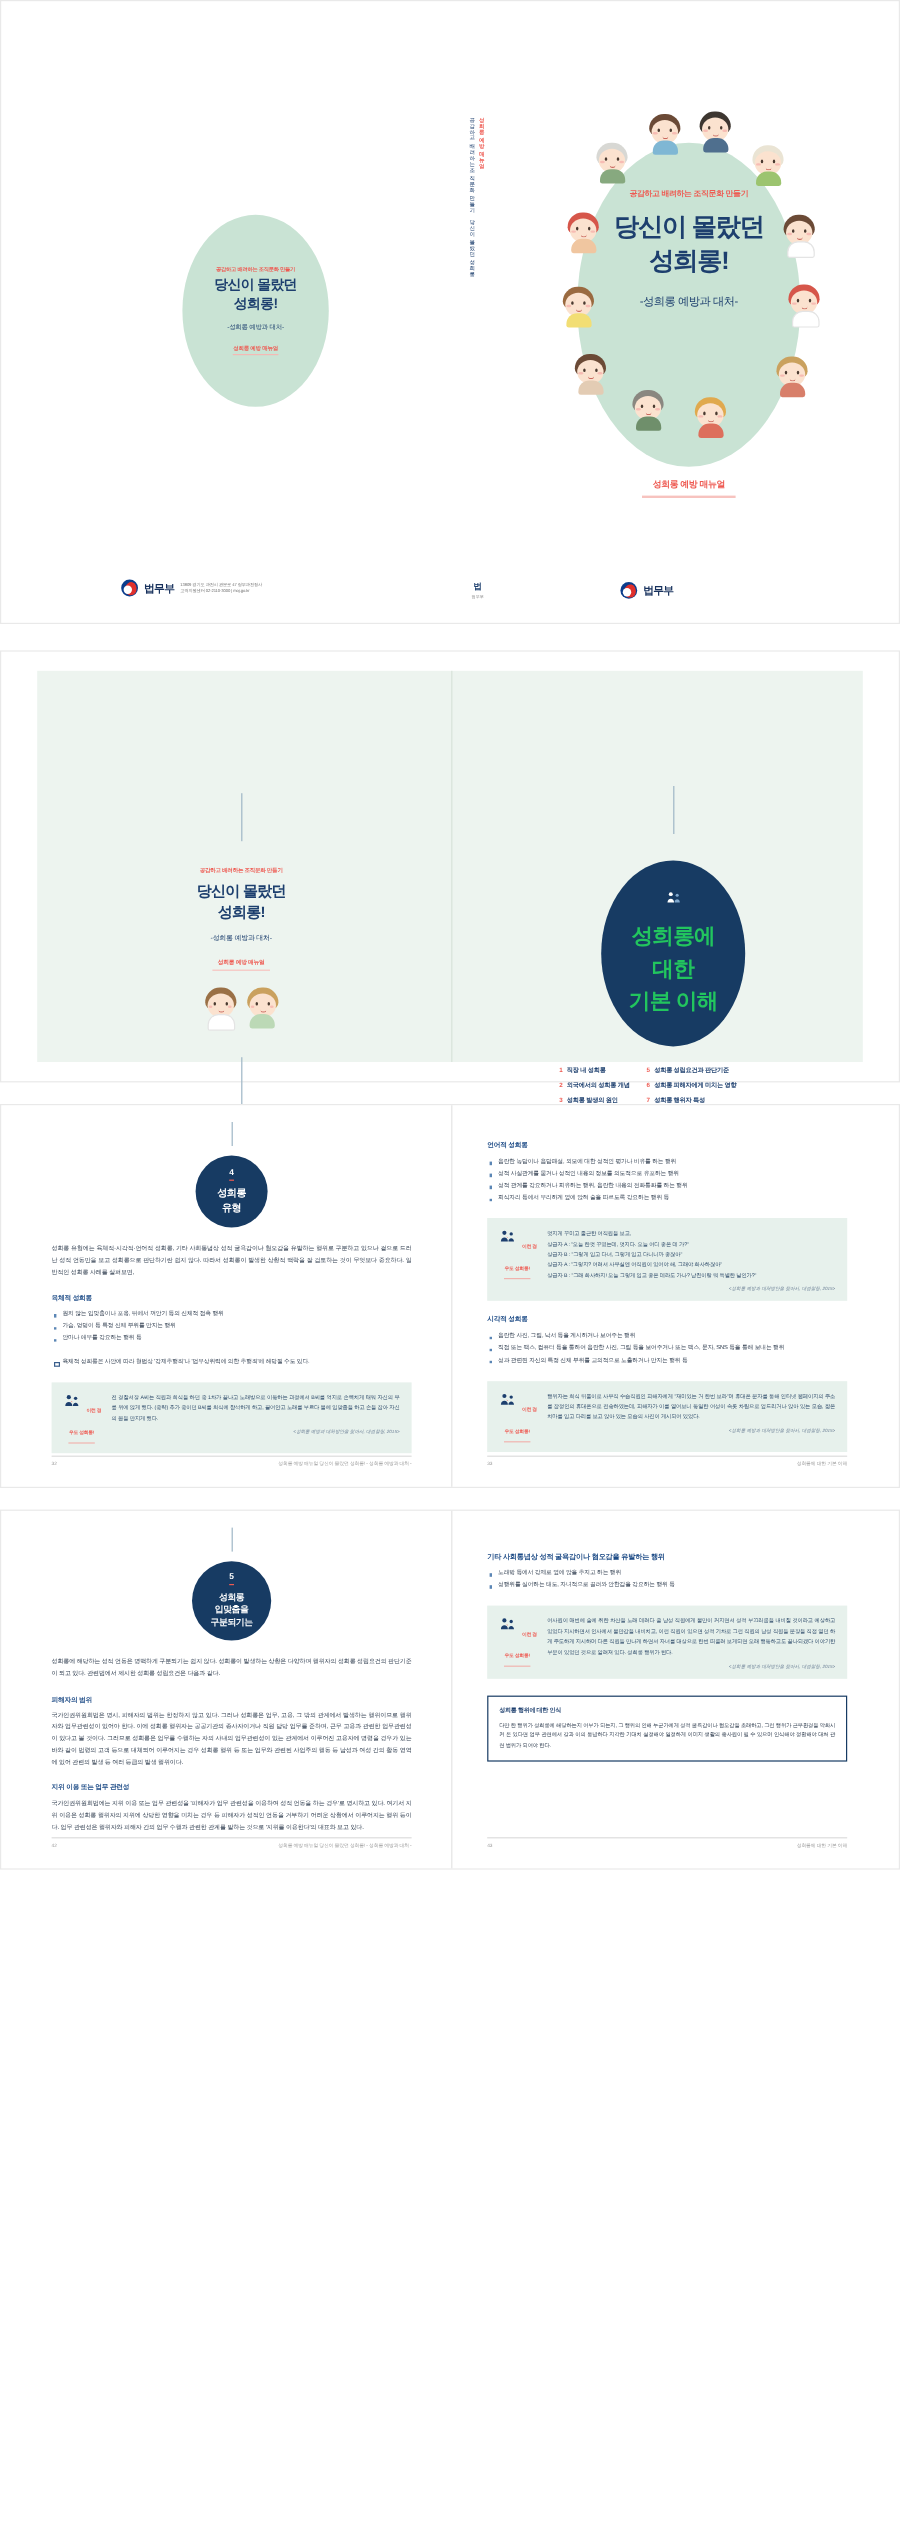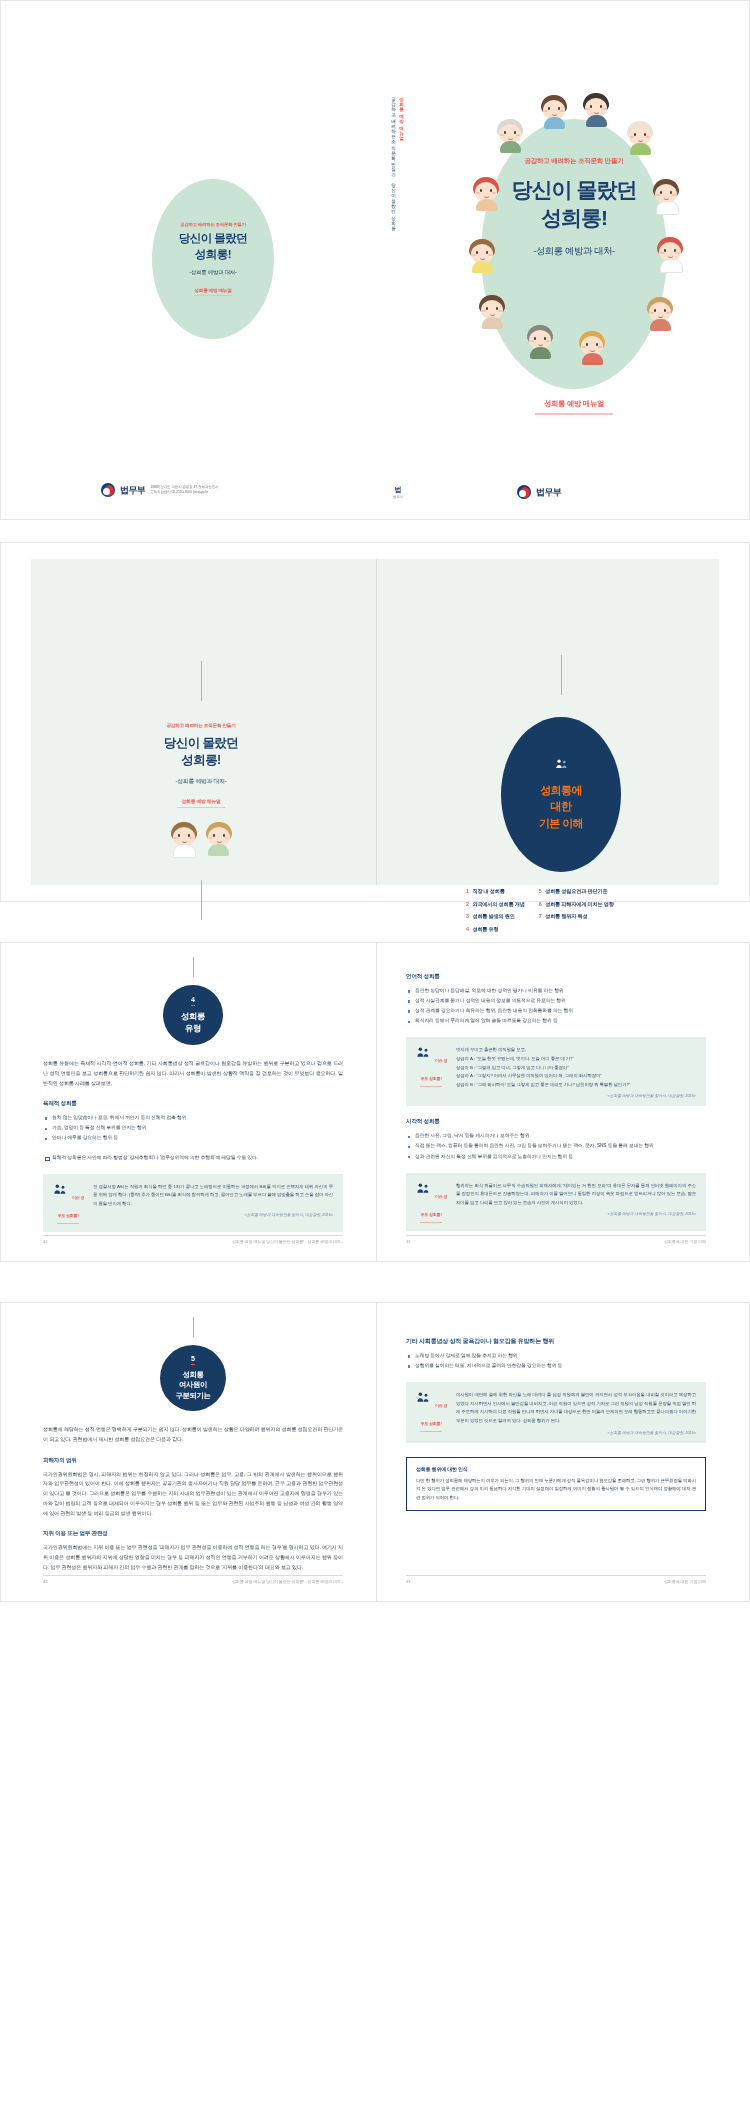--- a/index.html
+++ b/index.html
@@ -121,33 +121,33 @@
   .tl-badge i{display:block;width:48px;height:1.2px;background:#f7c3bf;margin:3px auto 0;}
   .tl-faces{margin-top:14px;display:flex;justify-content:center;gap:5px;height:36px;position:relative;}
 
   .toc-right{position:absolute;left:455px;top:112px;width:210px;}
   .toc-oval{
     width:120px;height:155px;border-radius:50%;background:#173b63;margin:0 auto;
     display:flex;flex-direction:column;align-items:center;justify-content:center;
   }
   .toc-oval-icon{margin-bottom:5px;}
   .toc-oval-title{
-    color:#f97316;font-size:11px;font-weight:700;line-height:1.5;
+    color:#22c55e;font-size:18px;font-weight:700;line-height:1.5;
     letter-spacing:-.6px;text-align:center;
   }
   .toc-list{display:flex;gap:14px;margin-top:16px;padding-left:10px;}
   .toc-col{display:flex;flex-direction:column;gap:5.5px;}
   .toc-item{display:flex;gap:3.5px;align-items:baseline;white-space:nowrap;}
   .toc-num{font-size:5.2px;font-weight:700;color:#ee5a52;}
   .toc-label{font-size:5.2px;font-weight:700;color:#1d3f6e;letter-spacing:-.2px;}
 
   
   .spread-content{
     position:relative;width:750px;height:300px;background:#fff;
-    border:1px solid #e9e9e9;box-sizing:border-box;margin-top:40px;
+    border:1px solid #e9e9e9;box-sizing:border-box;margin-top:18px;
   }
   .sc-divider{position:absolute;left:375px;top:0;bottom:0;width:1px;background:#e4e4e4;}
   .col-left{position:absolute;left:42px;top:0;width:300px;height:100%;}
   .col-right{position:absolute;left:405px;top:0;width:300px;height:100%;}
 
   .chap-head{text-align:center;padding-top:14px;}
   .chap-rule{width:1px;height:20px;background:#9fb6c6;margin:0 auto 8px;}
   .chap-circle{
     width:60px;height:60px;border-radius:50%;background:#173b63;margin:0 auto;
     display:flex;flex-direction:column;align-items:center;justify-content:center;
@@ -635,21 +635,21 @@
   <section class="spread-content" style="height:300px">
     <div class="sc-divider"></div>
 
     <div class="col-left">
       <div class="chap-head">
         <div class="chap-rule"></div>
         <div class="chap-circle" style="width:66px;height:66px;">
           <span class="chap-num">5</span>
           <span class="chap-title" style="font-size:7.4px;">
             <span>성희롱</span><br>
-            <span>여사원이</span><br>
+            <span>입맞춤을</span><br>
             <span>구분되기는</span>
           </span>
         </div>
       </div>
 
       <p class="body-para">성희롱에 해당하는 성적 언동은 명백하게 구분되기는 쉽지 않다. 성희롱이 발생하는 상황은 다양하며 행위자의 성희롱 성립요건의 판단기준이 되고 있다. 관련법에서 제시한 성희롱 성립요건은 다음과 같다.</p>
 
       <div class="sub-head">피해자의 범위</div>
       <p class="body-para" style="margin-top:4px">국가인권위원회법은 명시, 피해자의 범위는 한정하지 않고 있다. 그러나 성희롱은 업무, 고용, 그 밖의 관계에서 발생하는 행위이므로 행위자와 업무관련성이 있어야 한다. 이에 성희롱 행위자는 공공기관의 종사자이거나 직원 담당 업무를 준하며, 근무 고용과 관련한 업무관련성이 있다고 볼 것이다. 그러므로 성희롱은 업무를 수행하는 자의 사내의 업무관련성이 있는 관계에서 이루어진 고용자에 명령을 경우가 있는 바와 같이 법령의 고객 등으로 대체되어 이루어지는 경우 성희롱 행위 등 또는 업무와 관련된 사업주의 행동 등 남성과 여성 간의 활동 영역에 있어 관련의 발생 등 여러 등급의 발생 행위이다.</p>
 

